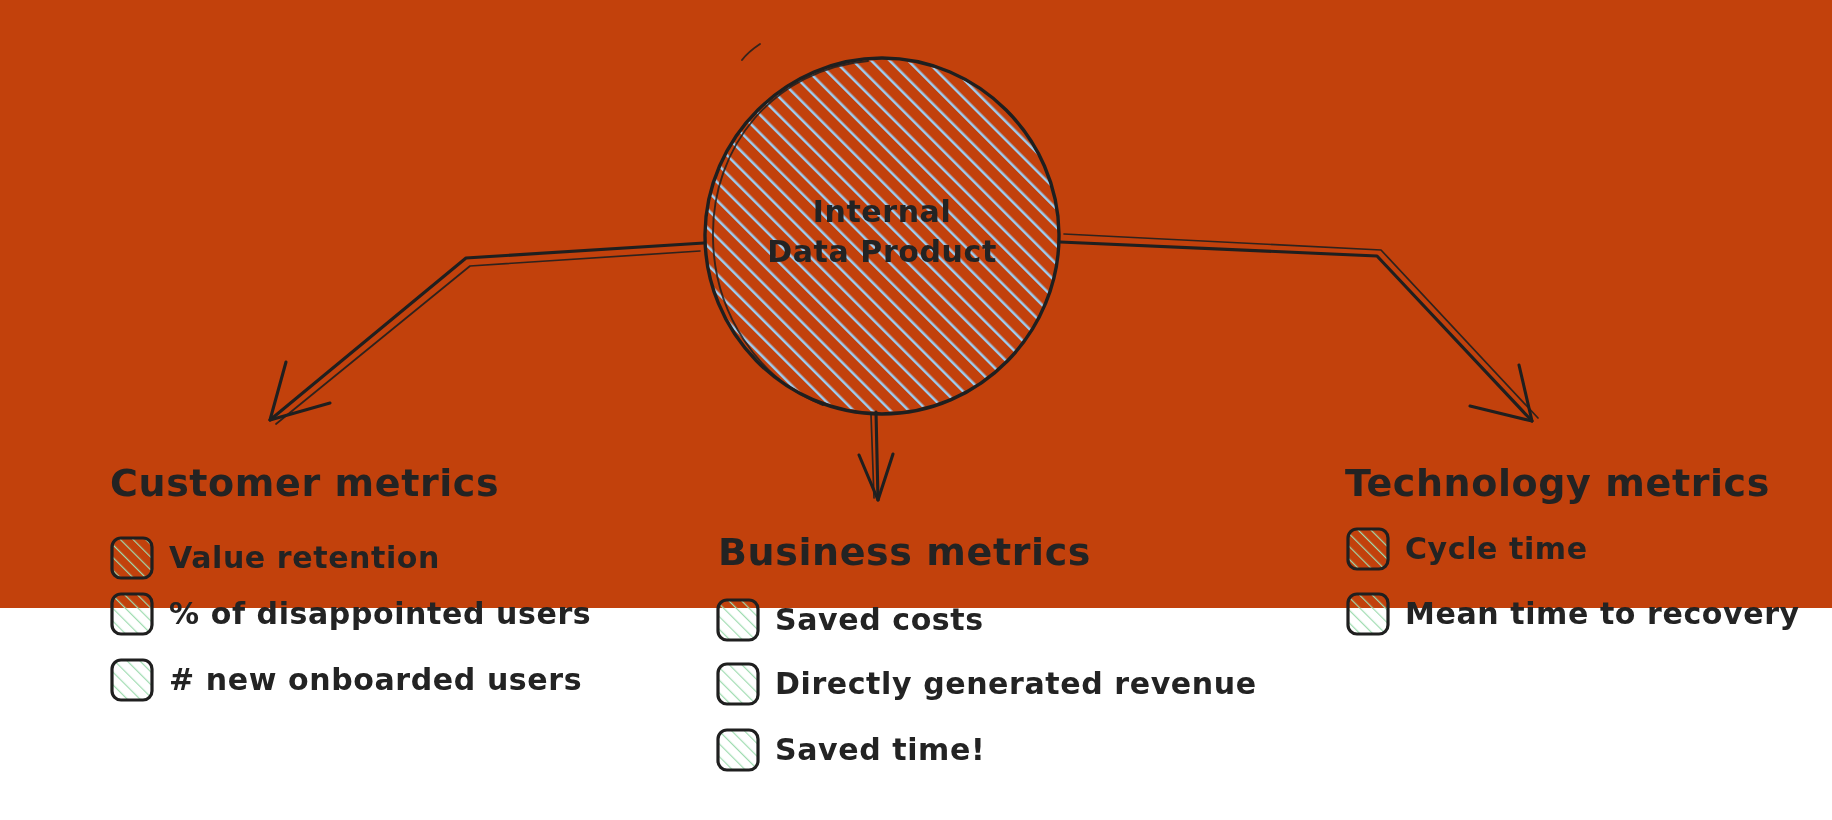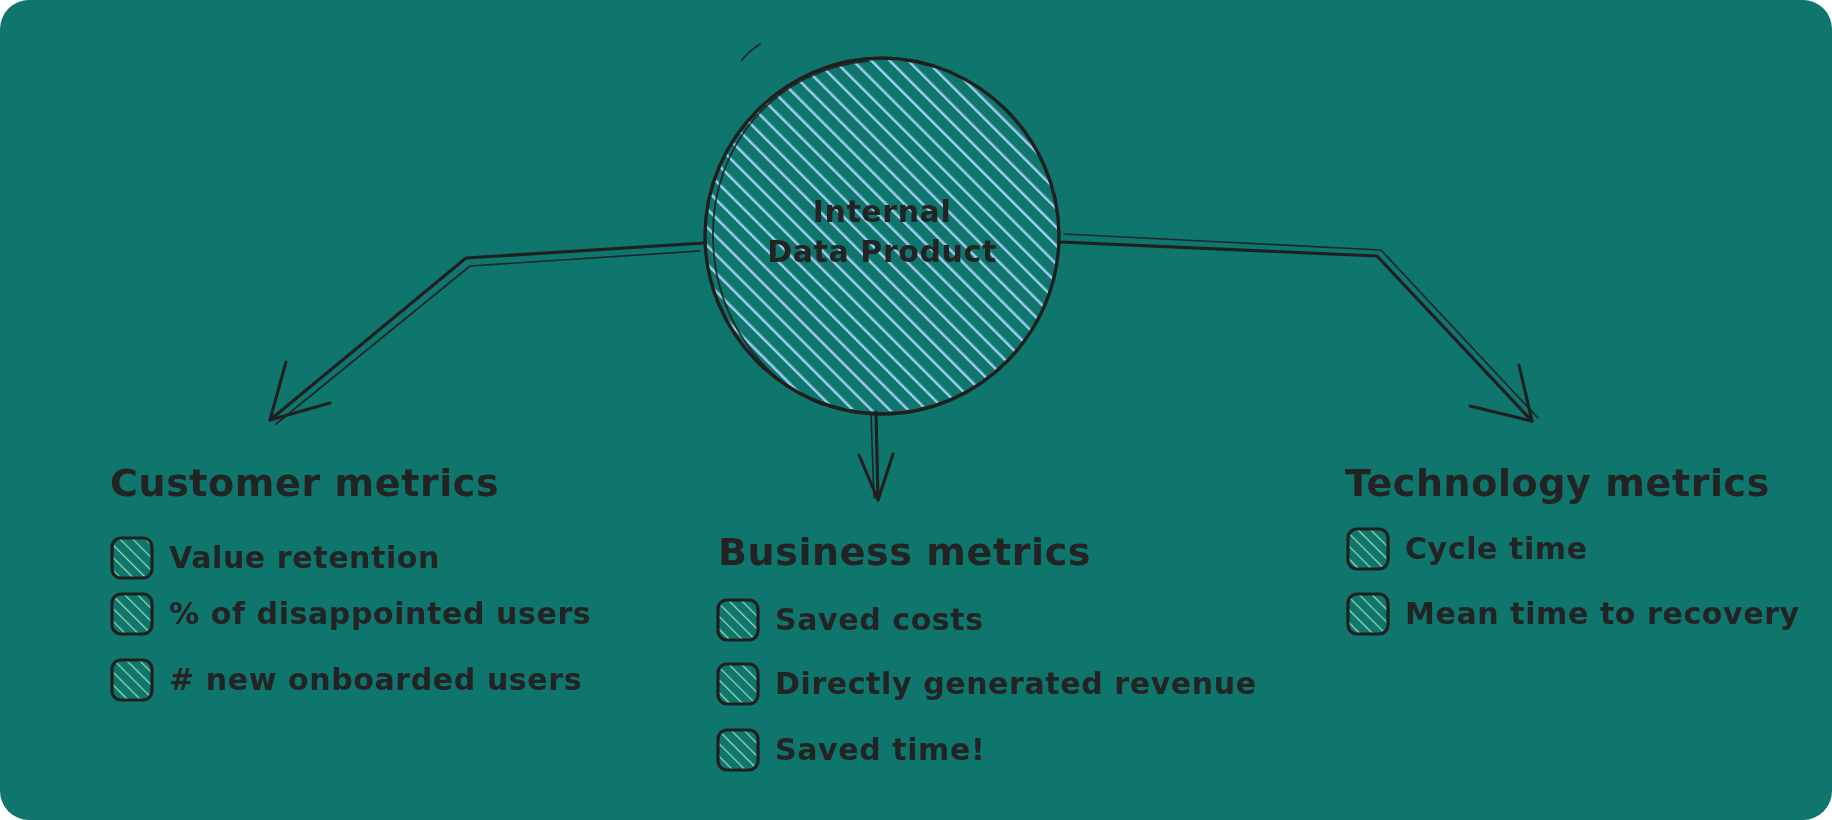--- a/index.html
+++ b/index.html
@@ -9,23 +9,22 @@
   }
   body {
     width: 1832px;
     height: 820px;
     overflow: hidden;
     font-family: "DejaVu Sans", sans-serif;
   }
   #canvas-root {
     position: relative;
     width: 1832px;
-    height: 820px;
-    background: #0f766e;
-    border-radius: 29px;
+    height: 608px;
+    background: #c2410c;
   }
   svg.diagram-layer {
     position: absolute;
     top: 0;
     left: 0;
     width: 1832px;
     height: 820px;
   }
   .hand-text {
     font-family: "DejaVu Sans", sans-serif;

